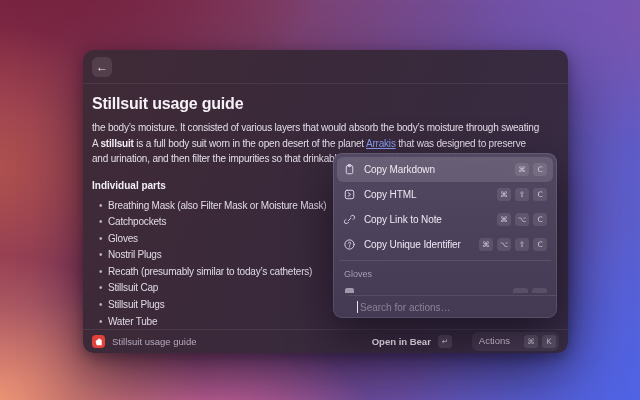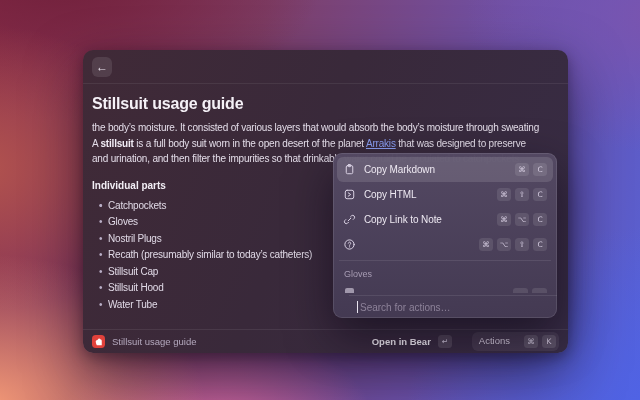--- a/index.html
+++ b/index.html
@@ -87,27 +87,27 @@
 
   <div class="win-content">
     <h1 class="note-title">Stillsuit usage guide</h1>
     <div class="pwrap">
         <div class="pline"><span>the body’s moisture. It consisted of various layers that would absorb the body’s moisture through sweating</span></div>
         <div class="pline"><span>A </span><span class="b">stillsuit</span><span> is a full body suit worn in the open desert of the planet </span><span class="link">Arrakis</span><span> that was designed to preserve</span></div>
         <div class="pline"><span>and urination, and then filter the impurities so that drinkable water could be circulated to catchpockets.</span></div>
       </div>
     <h2 class="parts-heading">Individual parts</h2>
     <ul class="parts-list">
-        <li><span class="dot">•</span></li>
+        <li><span class="dot">•</span><span>Breathing Mask (also Filter Mask or Moisture Mask)</span></li>
         <li><span class="dot">•</span><span>Catchpockets</span></li>
         <li><span class="dot">•</span><span>Gloves</span></li>
         <li><span class="dot">•</span><span>Nostril Plugs</span></li>
         <li><span class="dot">•</span><span>Recath (presumably similar to today’s catheters)</span></li>
         <li><span class="dot">•</span><span>Stillsuit Cap</span></li>
-        <li><span class="dot">•</span><span>Stillsuit Hood</span></li>
+        <li><span class="dot">•</span><span>Stillsuit Plugs</span></li>
         <li><span class="dot">•</span><span>Water Tube</span></li>
       </ul>
   </div>
 
   <div class="win-footer">
     <span class="bear">
       <svg viewBox="0 0 16 16" width="13" height="13">
         <rect width="16" height="16" rx="4.5" fill="#E0413B"></rect>
         <path d="M4.6 8.3 C4.6 7 5.4 6.15 6.6 6.05 L8 4.75 C8.7 4.1 9.8 4.35 10.15 5.2 C11.3 5.35 12 6.2 12 7.3 L12 12.6 L5.9 12.6 C5.3 11.2 4.6 9.7 4.6 8.3 Z" fill="#fff"></path>
       </svg>
@@ -173,20 +173,21 @@
           </span>
         </div>
         <div class="mrow">
           <span class="micon">
             <svg viewBox="0 0 16 16">
               <circle cx="8" cy="8" r="5.7" fill="none" stroke="currentColor" stroke-width="1.2" stroke-linecap="round" stroke-linejoin="round"></circle>
               <path d="M6.5 6.3 a1.5 1.5 0 1 1 2.2 1.55 c-.45.3-.7.55-.7 1.15" fill="none" stroke="currentColor" stroke-width="1.2" stroke-linecap="round" stroke-linejoin="round"></path>
               <circle cx="8" cy="10.9" r="0.8" fill="currentColor"></circle>
             </svg>
           </span>
+          <span class="mlabel">Copy Unique Identifier</span>
           <span class="mkeys">
             <span class="kbd">⌘</span>
             <span class="kbd">⌥</span>
             <span class="kbd">⇧</span>
             <span class="kbd">C</span>
           </span>
         </div>
       </div>
     <div class="msep"></div>
     <div class="msection">Gloves</div>

